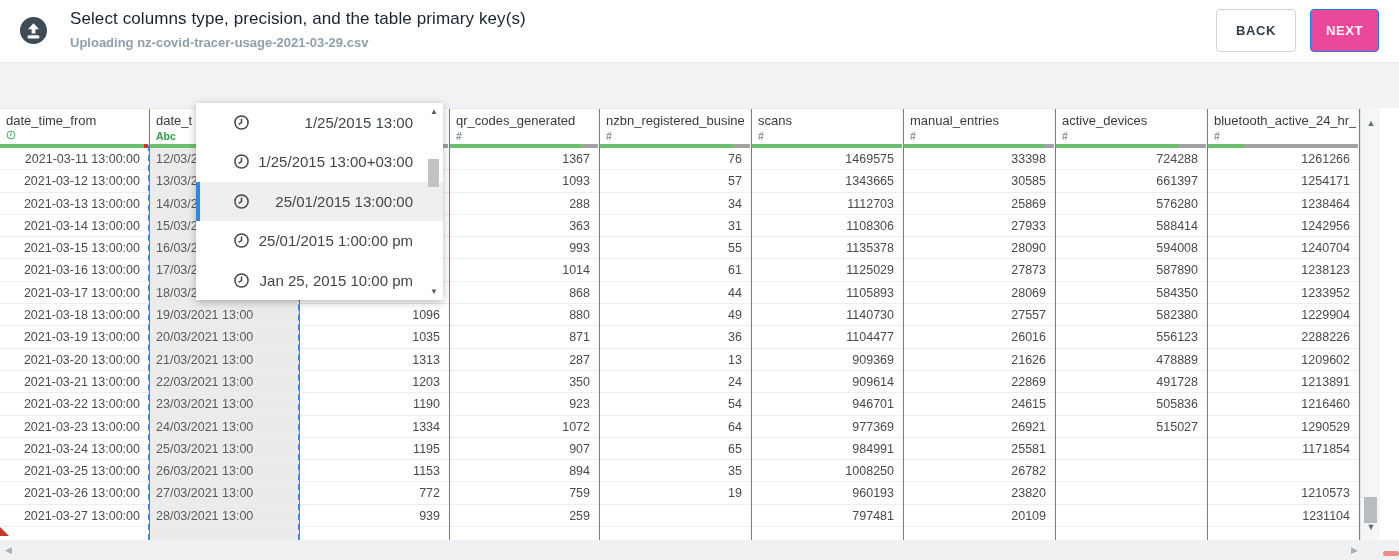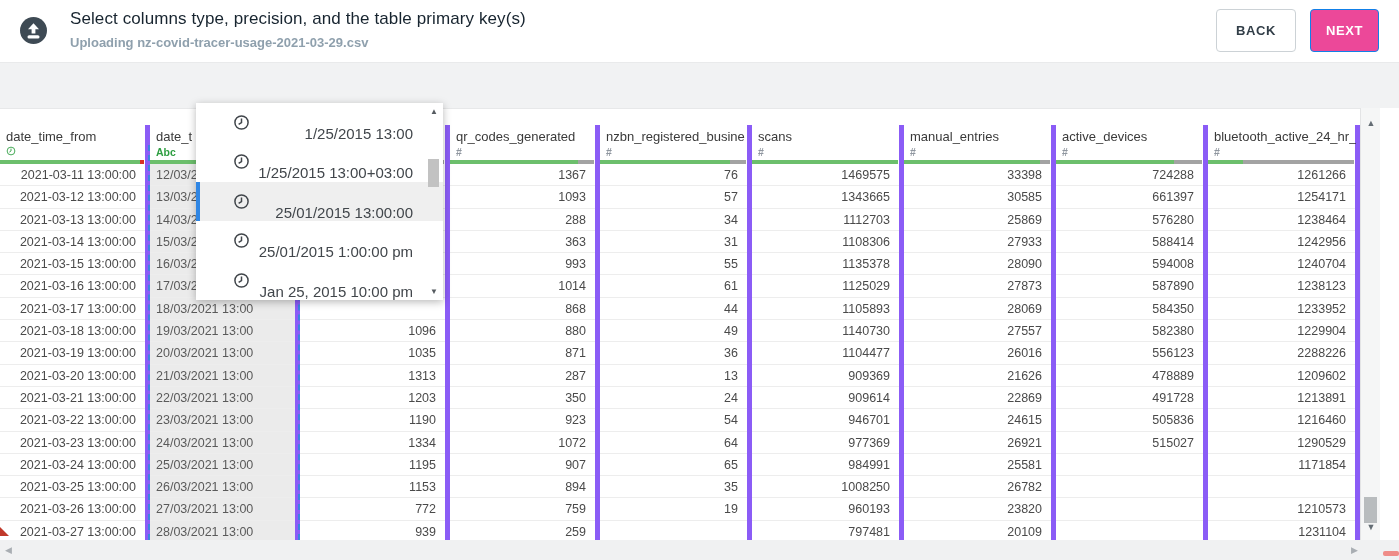--- a/index.html
+++ b/index.html
@@ -32,21 +32,21 @@
   .type-dropdown .dd-label { position:absolute; left:32px; top:7px; font-size:14px; color:#494f55; }
   .type-dropdown .dd-clock { position:absolute; left:10px; top:8px; }
   .type-dropdown .dd-chevron { position:absolute; right:12px; top:12px; }
   .tb-sym { top:76px; font-size:15px; font-weight:700; color:#3e444b; cursor:pointer; }
   .tb-dec { top:77px; font-size:14.5px; color:#3e444b; cursor:pointer; }
   .tb-dec .muted { color:#b9bfc3; }
 
   
   .table-area { position:absolute; left:0; top:108px; width:1360px; height:432px; overflow:hidden;
     background:#fff; border-top:1px solid #e7e8e9; }
-  .col { position:absolute; top:16px; bottom:0; border-right:5px solid #8b5cf6; }
+  .col { position:absolute; top:0; bottom:0; border-right:1px solid #8b5cf6; }
   .col .sel-bg { position:absolute; left:0; right:0; top:39px; bottom:0; background:#ebebeb; }
   .col-name { position:absolute; left:6px; top:4px; font-size:13px; font-weight:500; color:#3a3a3a;
     white-space:nowrap; overflow:hidden; max-width:148px; }
   .col-type { position:absolute; left:6px; top:21px; height:13px; font-size:10.5px; font-weight:700; }
   .col-type.t-gray { color:#9097a0; } .col-type.t-green { color:#2e9e41; }
   .col-bar { position:absolute; left:0; right:1px; top:35px; height:4px; display:flex; }
   .col-bar span { display:block; height:4px; }
   .cells { position:absolute; left:0; right:0; top:39px; }
   .cell { height:22.3px; line-height:22.3px; border-bottom:1px solid #ededed; font-size:12.5px;
     color:#4a4a4a; white-space:nowrap; overflow:hidden; position:relative; }
@@ -71,21 +71,21 @@
   .hscroll .red-thumb { position:absolute; left:1383px; top:11px; width:16px; height:5px;
     background:#ef8c88; border-radius:2px; cursor:pointer; }
 
   
   .menu { position:absolute; left:196px; top:103px; width:247px; height:197px; background:#fff;
     box-shadow:0 2px 8px rgba(0,0,0,.28); z-index:10; }
   .menu-item { position:relative; height:39.4px; cursor:pointer; }
   .menu-item.selected { background:#efefef; }
   .menu-item.selected::before { content:""; position:absolute; left:0; top:0; bottom:0; width:4px; background:#2f86e4; }
   .menu-item .mi-clock { position:absolute; left:37px; top:11px; }
-  .menu-item .mi-label { position:absolute; right:30px; top:11px; font-size:15px; color:#41464b; white-space:nowrap;margin-top:11px; }
+  .menu-item .mi-label { position:absolute; right:30px; top:11px; font-size:15px; color:#41464b; white-space:nowrap; }
   .menu-scroll { position:absolute; right:3px; top:4px; bottom:4px; width:12px; }
   .menu-scroll .marr { position:absolute; left:0; width:12px; text-align:center; font-size:8px; color:#555b60; cursor:pointer; }
   .menu-scroll .marr.up { top:0; } .menu-scroll .marr.down { bottom:0; }
   .menu-scroll .mthumb { position:absolute; left:0; top:52px; width:11px; height:28px; background:#c2c2c2; cursor:pointer; }
 </style>
 </head>
 <body>
 
 <div id="app">
 

